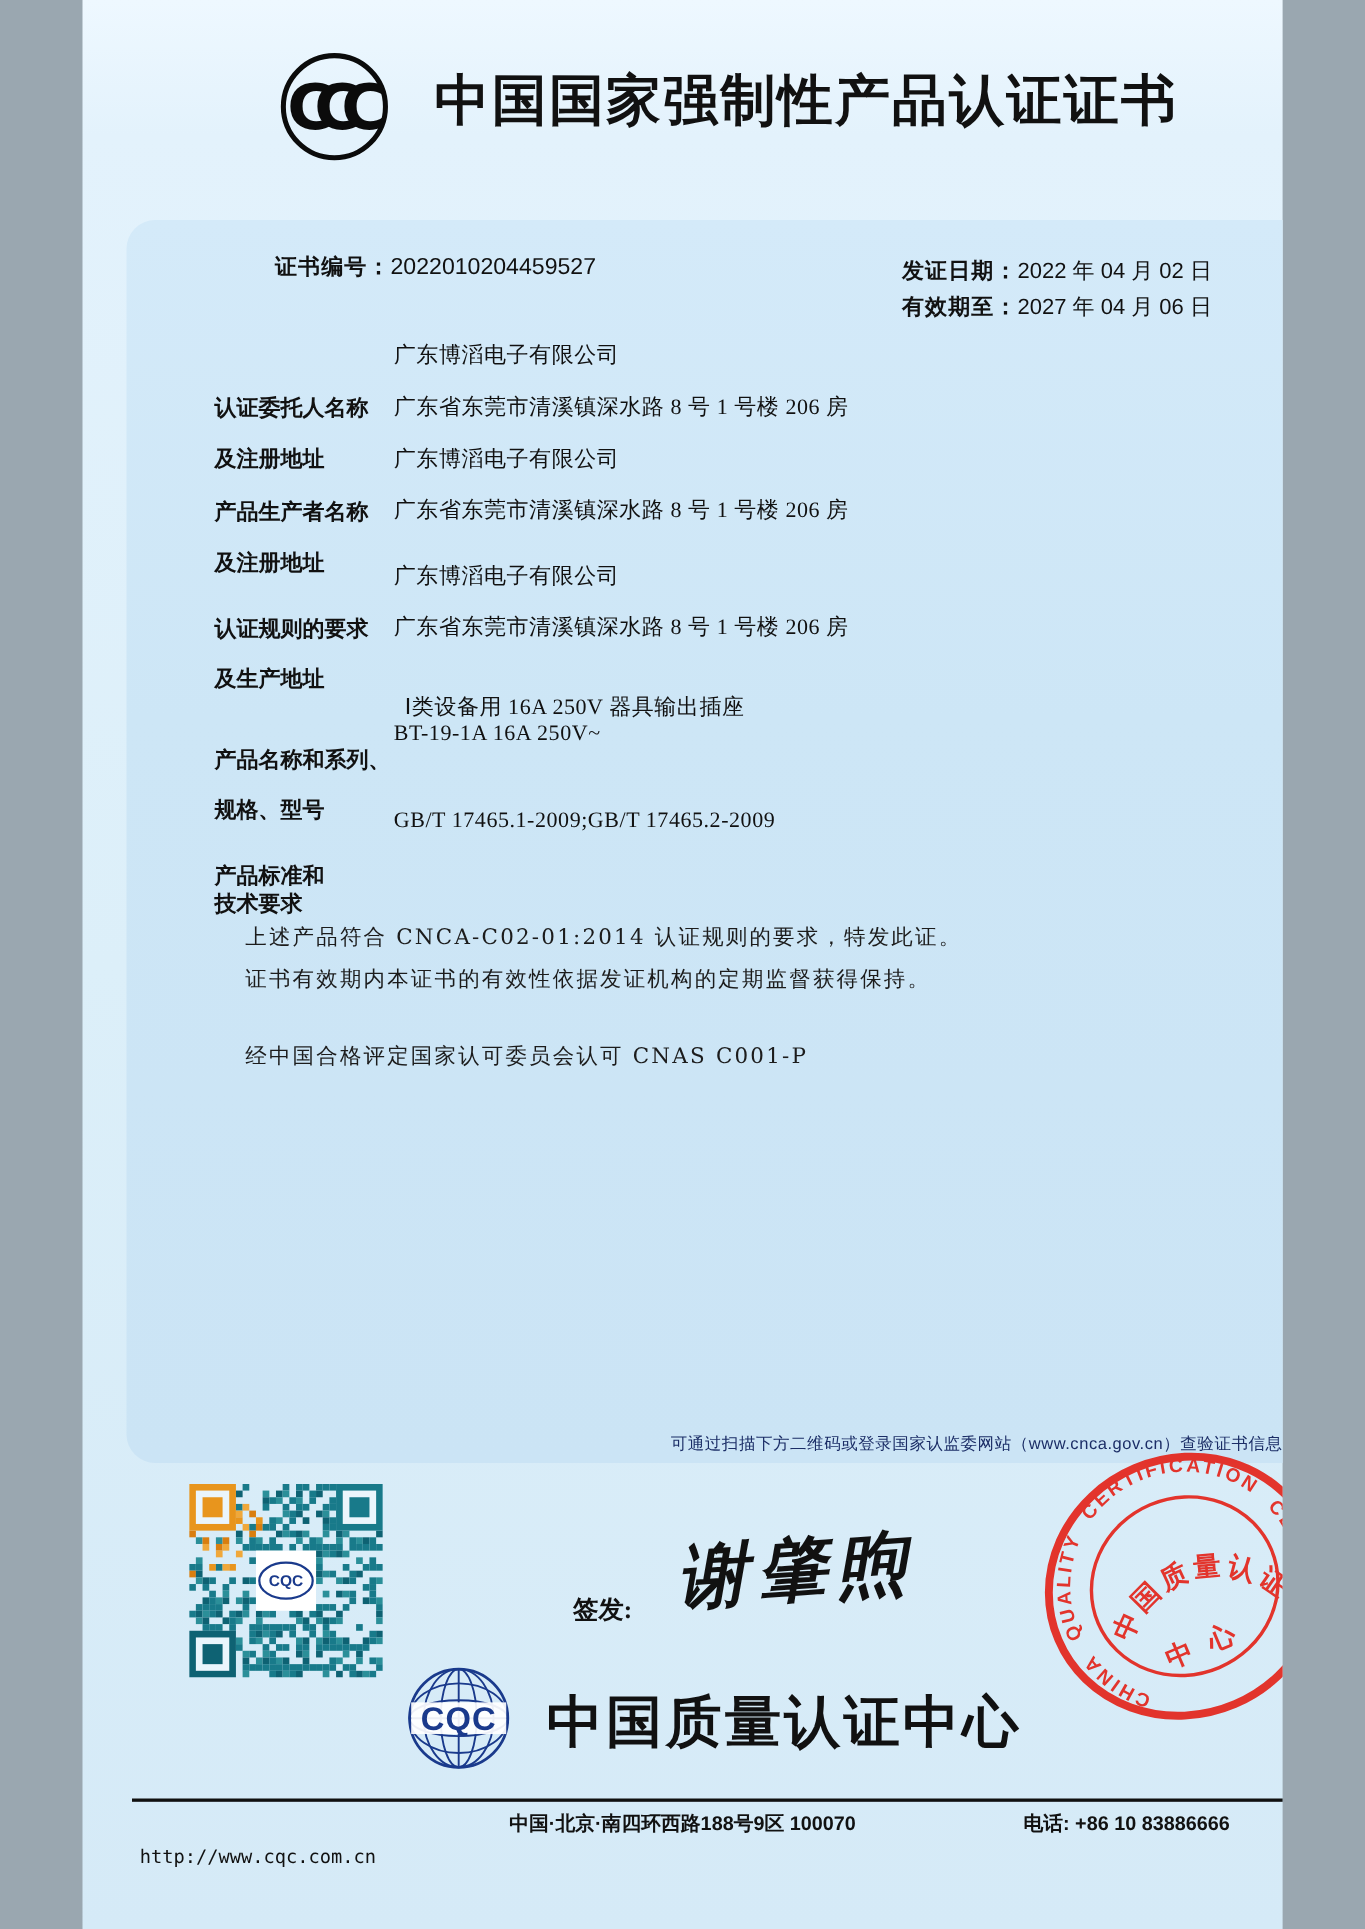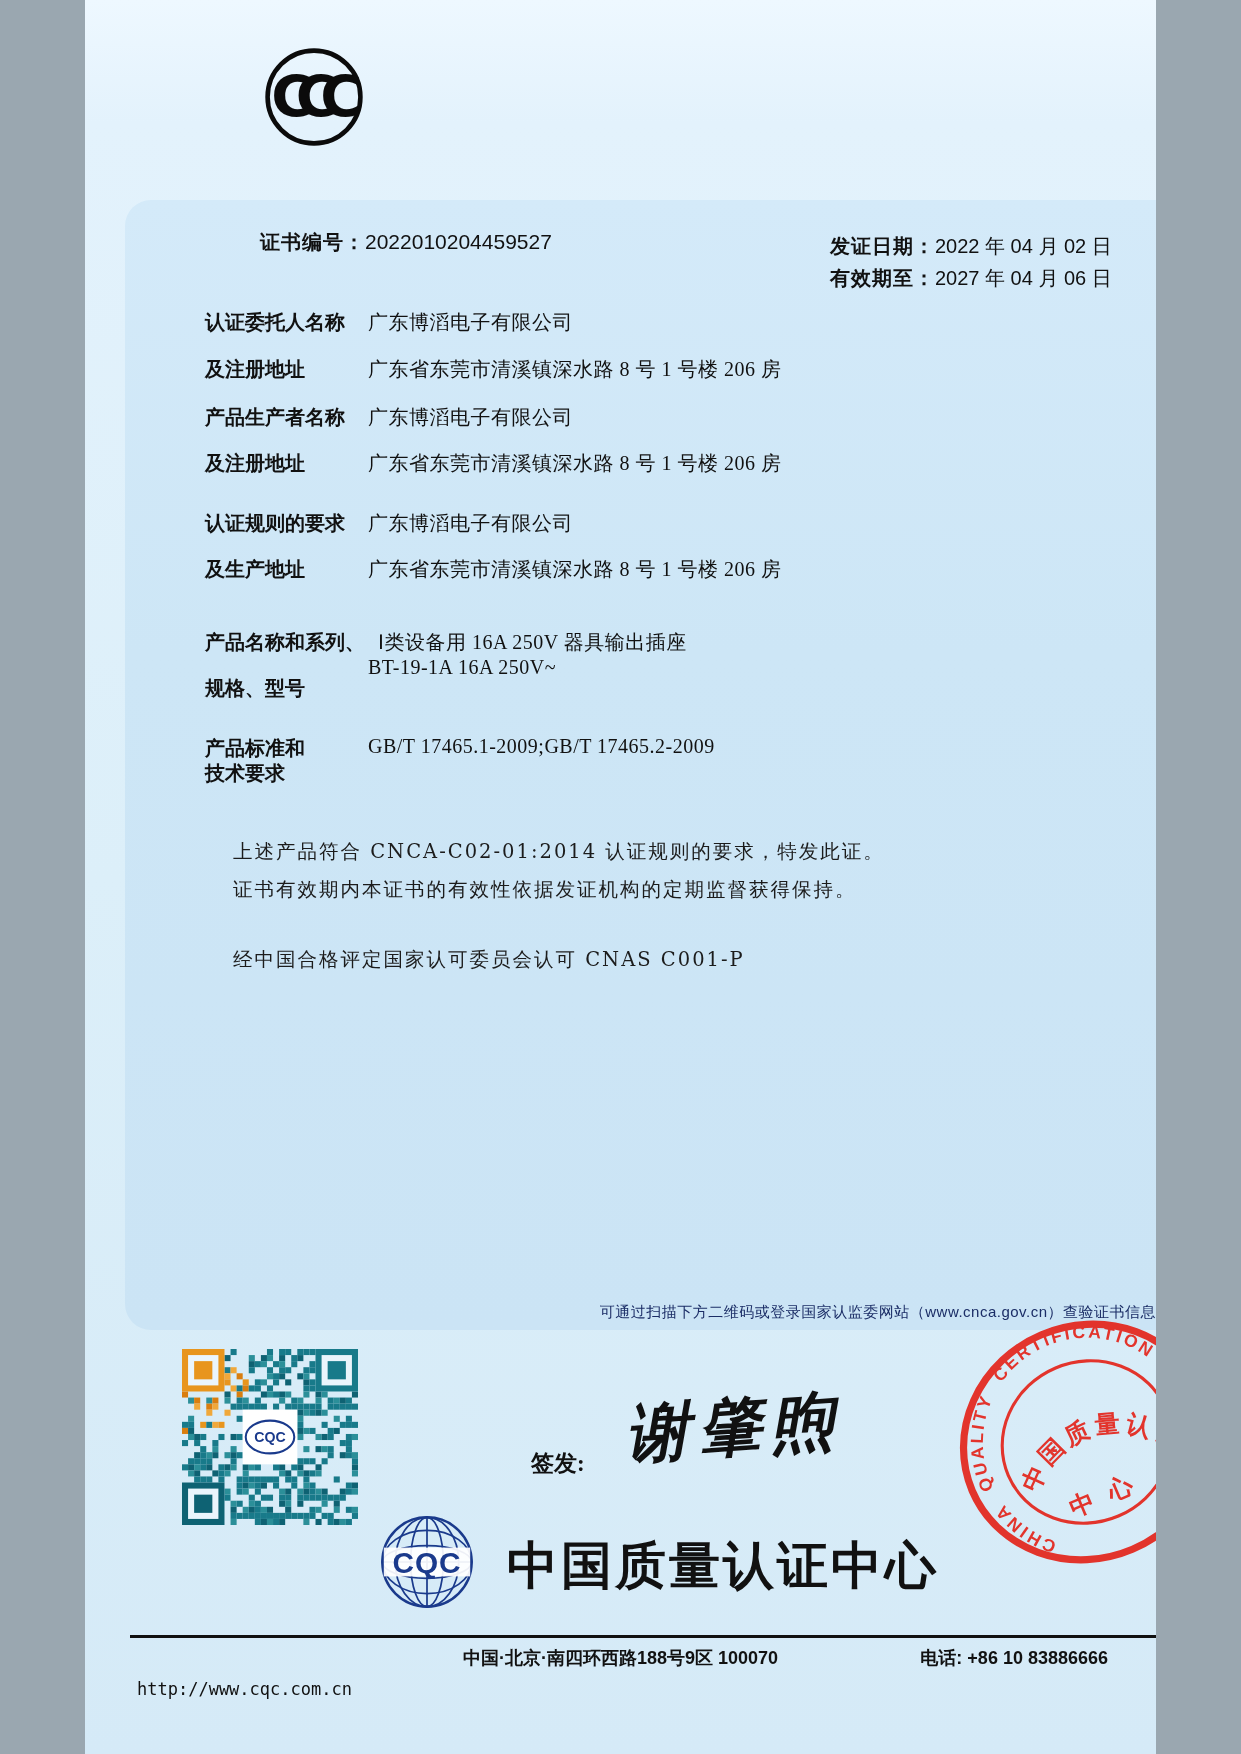--- a/index.html
+++ b/index.html
@@ -1,36 +1,36 @@
 <!DOCTYPE html>
 <html><head>
 <meta charset="utf-8">
 <style>
   html,body{margin:0;padding:0;background:#9aa7b0;}
   .page{
     position:relative;width:1071px;height:1754px;margin:0 auto;overflow:hidden;
     background:linear-gradient(180deg,#eef8ff 0%,#e3f2fc 7%,#dceff9 50%,#d5eaf7 100%);
-    font-family:"Liberation Sans",sans-serif;color:#111;
+    font-family:"Liberation Sans",sans-serif;color:#111;padding-left:20px;
   }
   .abs{position:absolute;}
   
   .ccc-logo{left:178px;top:46px;width:102px;height:102px;}
   .title{left:320px;top:58px;font-size:50px;font-weight:bold;letter-spacing:2px;white-space:nowrap;}
   
   .panel{left:40px;top:200px;width:1160px;height:1130px;border-radius:26px;
          background:linear-gradient(180deg,#d4eaf9 0%,#cde6f6 40%,#cbe4f5 100%);}
   
   .certno{left:175px;top:229px;font-size:20px;white-space:nowrap;}
   .kai-b{font-family:"Liberation Serif",serif;font-weight:bold;letter-spacing:1px;}
   .num{font-size:21px;}
   .date-row{font-size:20px;white-space:nowrap;}
   .date-issue{left:745px;top:233px;}
   .date-valid{left:745px;top:265px;}
   
-  .flabel{left:120px;font-size:20px;font-weight:bold;white-space:nowrap;}
+  .flabel{left:120px;font-size:20px;font-weight:bold;white-space:nowrap;margin-top:48px;}
   .fvalue{left:283px;font-size:20px;font-family:"Liberation Serif",serif;white-space:nowrap;letter-spacing:.5px;}
   
   .statement{left:120px;font-size:19.5px;font-family:"DejaVu Serif",serif;letter-spacing:2px;white-space:nowrap;color:#1c1c1c;margin-left:28px;}
   
   .hint{left:0;width:100%;top:1303px;text-align:right;font-size:15px;color:#1b2d66;letter-spacing:.5px;}
   
   .qr{left:97px;top:1349px;width:176px;height:176px;}
   
   .sign-label{left:446px;top:1448px;font-size:23px;font-weight:bold;font-family:"Liberation Serif",serif;text-align:center;}
   .sign-name{left:540px;top:1384px;font-size:64px;font-weight:bold;font-family:"DejaVu Serif",serif;
@@ -48,20 +48,21 @@
 </style>
 </head>
 <body>
 
 <div class="page">
 
   <svg class="abs ccc-logo" viewBox="0 0 100 100">
     <circle cx="50" cy="50" r="45.5" fill="none" stroke="#0b0b0b" stroke-width="4.5"></circle>
     <text x="8" y="70" font-size="56" font-weight="bold" letter-spacing="-17" font-family="DejaVu Sans, sans-serif" fill="#0b0b0b">CCC</text>
   </svg>
+  <div class="abs title">中国国家强制性产品认证证书</div>
 
   <div class="abs panel"></div>
 
   <div class="abs certno">
     <span class="kai-b">证书编号：</span><span class="num">2022010204459527</span>
   </div>
 
   <div class="abs date-row date-issue">
     <span class="kai-b">发证日期：</span><span>2022 年 04 月 02 日</span>
   </div>

